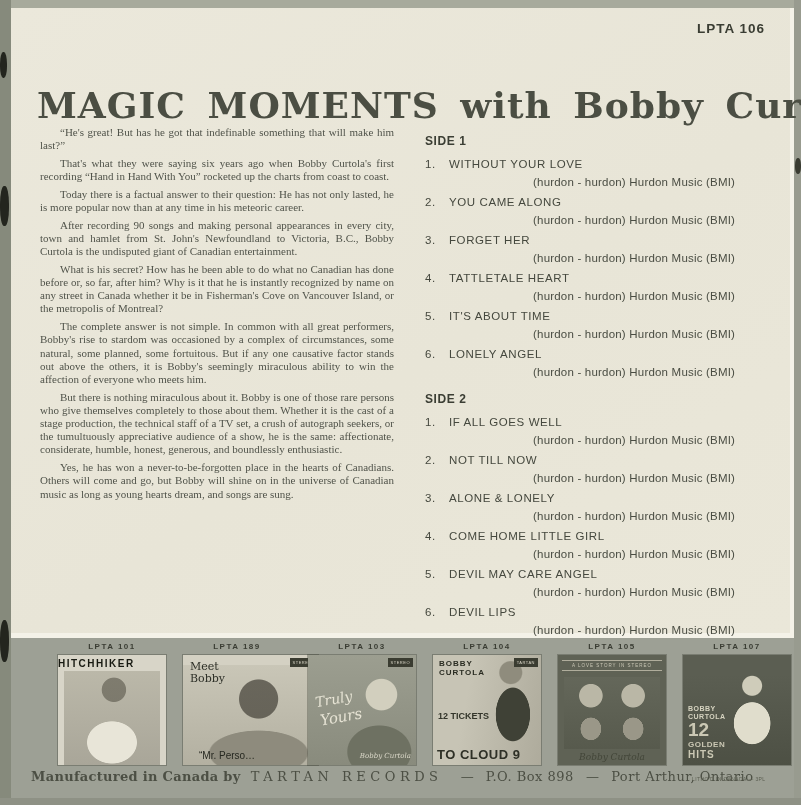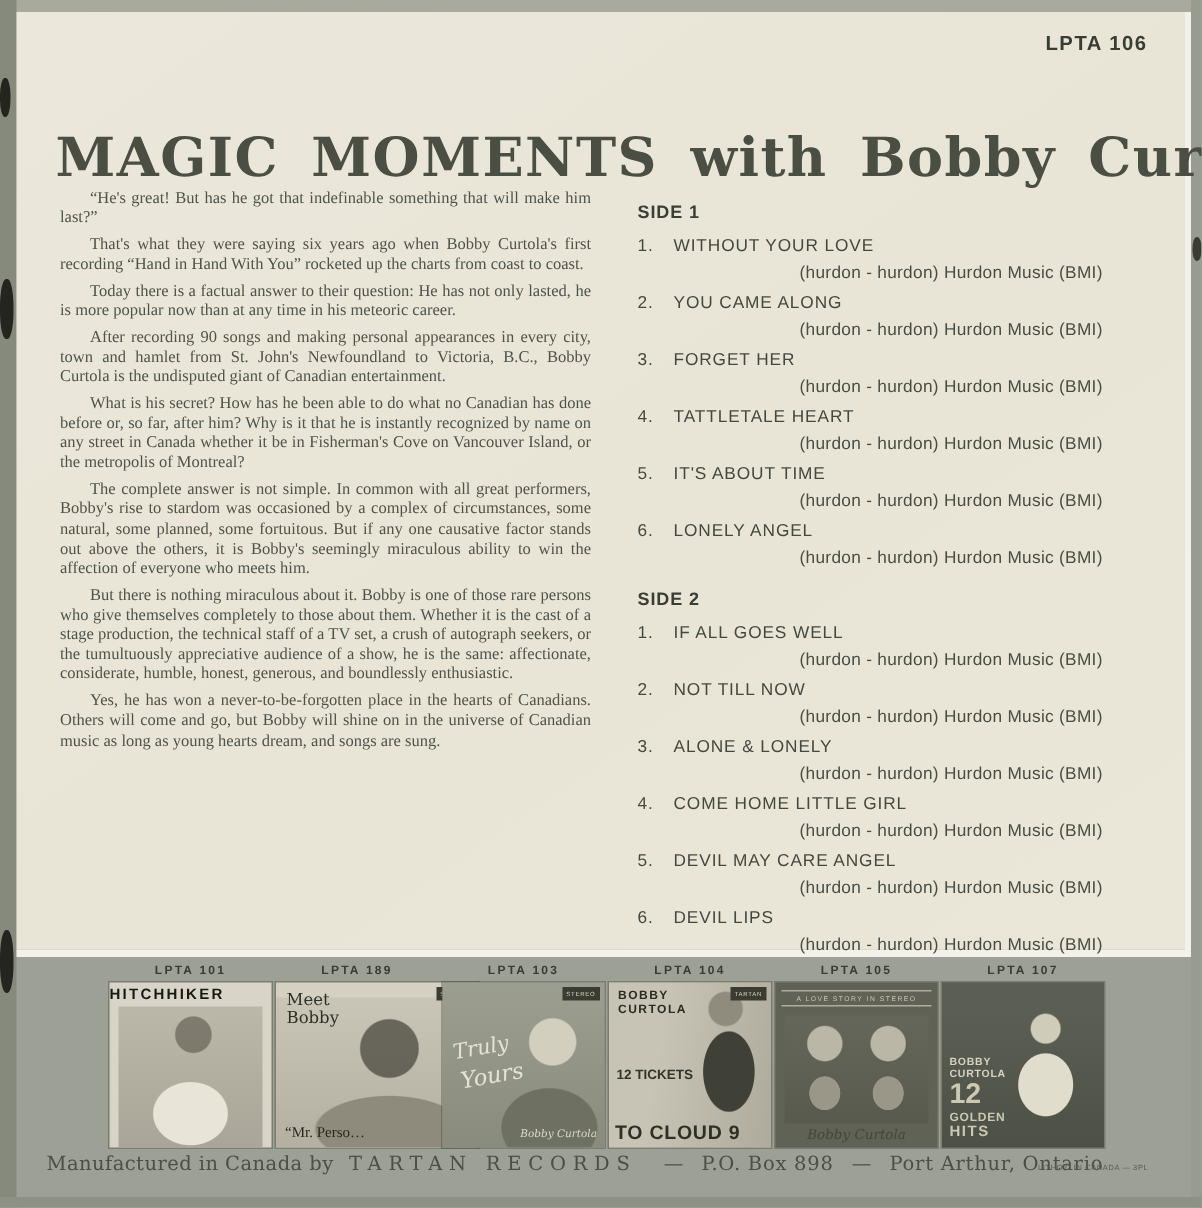--- a/index.html
+++ b/index.html
@@ -53,21 +53,21 @@
     font-family:"Liberation Sans",sans-serif;color:#45483e;
   }
   .side{margin-bottom:13px;}
   .side-label{font-weight:700;font-size:12px;letter-spacing:.6px;color:#3b3e34;margin:0 0 9px 0;}
   .track{margin-bottom:3px;}
   .t-line{display:flex;font-size:11.5px;letter-spacing:.6px;line-height:14px;}
   .t-num{width:24px;flex:none;}
   .t-credit{font-size:11.5px;line-height:14px;letter-spacing:.2px;padding-left:108px;margin:4px 0 6px 0;color:#4a4d43;}
 
   
-  .discography{position:absolute;left:47px;top:634px;display:flex;gap:3px;margin-left:15px;}
+  .discography{position:absolute;left:47px;top:634px;display:flex;gap:17px;}
   .thumb{width:108px;}
   .thumb-catalog{
     text-align:center;font-family:"Liberation Sans",sans-serif;font-weight:700;
     font-size:8px;letter-spacing:1.5px;color:#3a3c33;margin-bottom:4px;
   }
   .thumb-cover{
     position:relative;width:108px;height:110px;overflow:hidden;
     box-shadow:0 0 0 1px rgba(58,60,50,.35);
   }
   .ph{position:absolute;}
@@ -90,21 +90,21 @@
 
   
   .c1{background:#d4d1c3;padding-left:27px;}
   .ph1{left:0;right:0;top:10px;bottom:0;
     background:
       radial-gradient(circle at 56% 34%, #454239b8 0 19%, transparent 20%),
       radial-gradient(ellipse 62% 38% at 56% 88%, #8e8b7d 0 58%, transparent 60%),
       linear-gradient(#c9c6b7,#b3b0a1);}
   .c1 .tl0{top:5px;left:7px;font-family:"DejaVu Serif",serif;font-size:11px;color:#2e3028;}
   .c1 .tl1{top:17px;left:7px;font-family:"DejaVu Serif",serif;font-size:11px;color:#2e3028;}
-  .c1 .tl2{bottom:4px;left:6px;font-family:Liberation Serif, serif;font-size:10px;color:#262820;text-align:center;}
+  .c1 .tl2{bottom:4px;left:16px;font-family:Liberation Sans, sans-serif;font-size:10px;color:#262820;text-align:center;}
 
   
   .c2{background:#999b8d;}
   .ph2{left:0;right:0;top:0;bottom:0;
     background:
       radial-gradient(circle at 68% 36%, #d2cfbe 0 15%, transparent 16%),
       radial-gradient(ellipse 52% 42% at 66% 88%, #6e7162 0 56%, transparent 58%),
       linear-gradient(#9c9e90,#898b7d);}
   .c2 .tl0{top:36px;left:7px;font-family:"DejaVu Serif",serif;font-style:italic;
     font-size:14px;color:#e6e3d4;transform:rotate(-10deg);}
@@ -160,21 +160,21 @@
   .c5 .tl3{top:85px;left:5px;font-family:"Liberation Sans",sans-serif;font-weight:700;
     font-size:8px;letter-spacing:.5px;color:#cbc8b4;}
   .c5 .tl4{top:94px;left:5px;font-family:"Liberation Sans",sans-serif;font-weight:700;
     font-size:10px;letter-spacing:1px;color:#cbc8b4;}
 
   
   .footer-line{
     position:absolute;left:20px;top:761px;width:645px;text-align:center;
     font-family:"DejaVu Serif",serif;font-size:13px;color:#4c4f44;white-space:nowrap;
   }
-  .footer-line .mfg{letter-spacing:.3px;}
+  .footer-line .mfg{letter-spacing:.3px;font-weight:bold;}
   .footer-line .label-name{letter-spacing:4.5px;margin:0 6px;}
   .footer-line .sep{margin:0 8px;}
   .footer-line .addr,.footer-line .loc{letter-spacing:.5px;}
   .litho{
     position:absolute;left:681px;top:768px;
     font-family:"Liberation Sans",sans-serif;font-size:5px;letter-spacing:.4px;color:#5a5d50;
   }
 </style>
 </head>
 <body>

